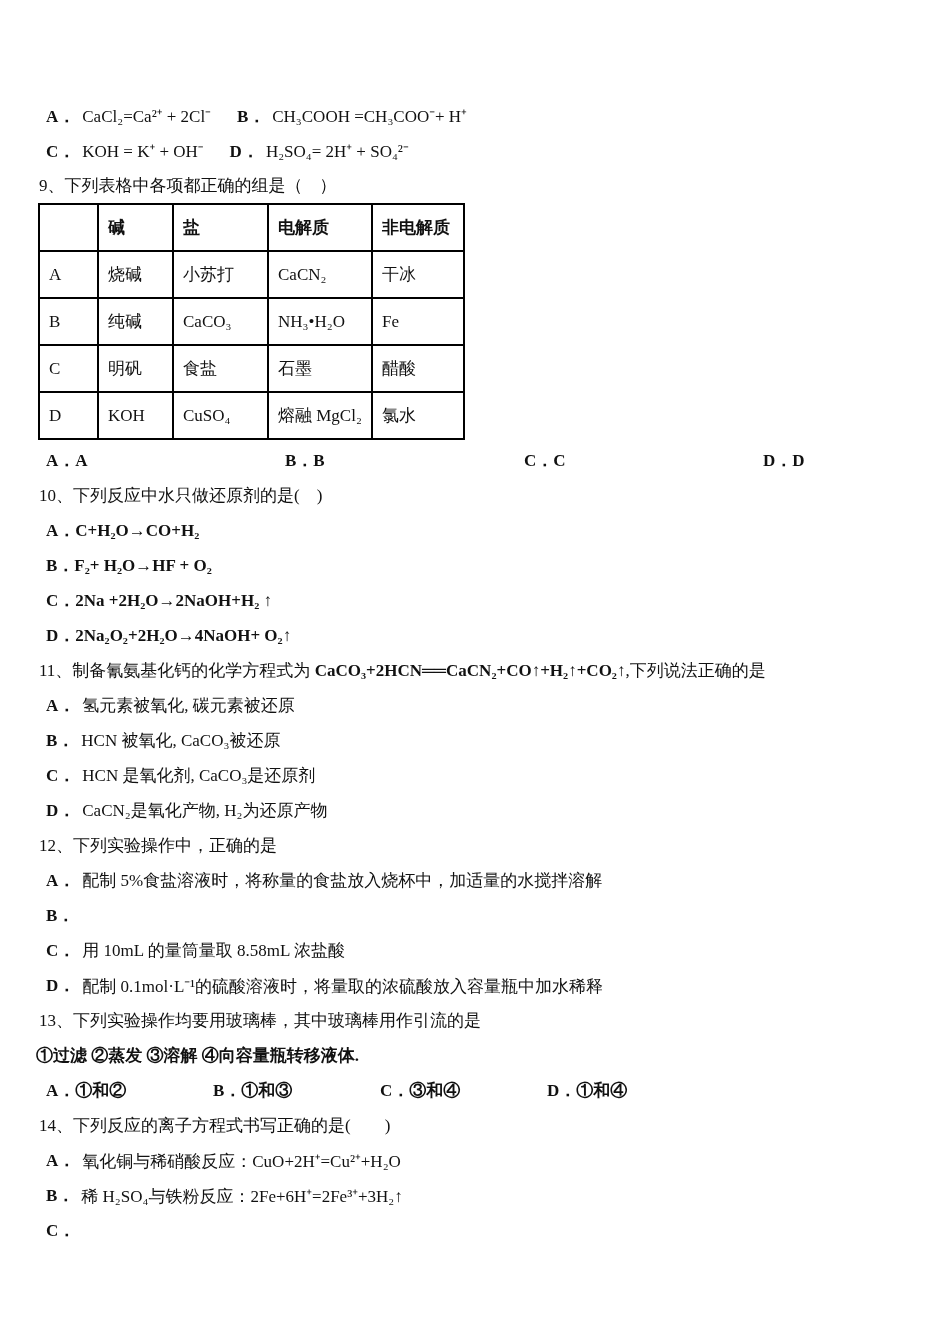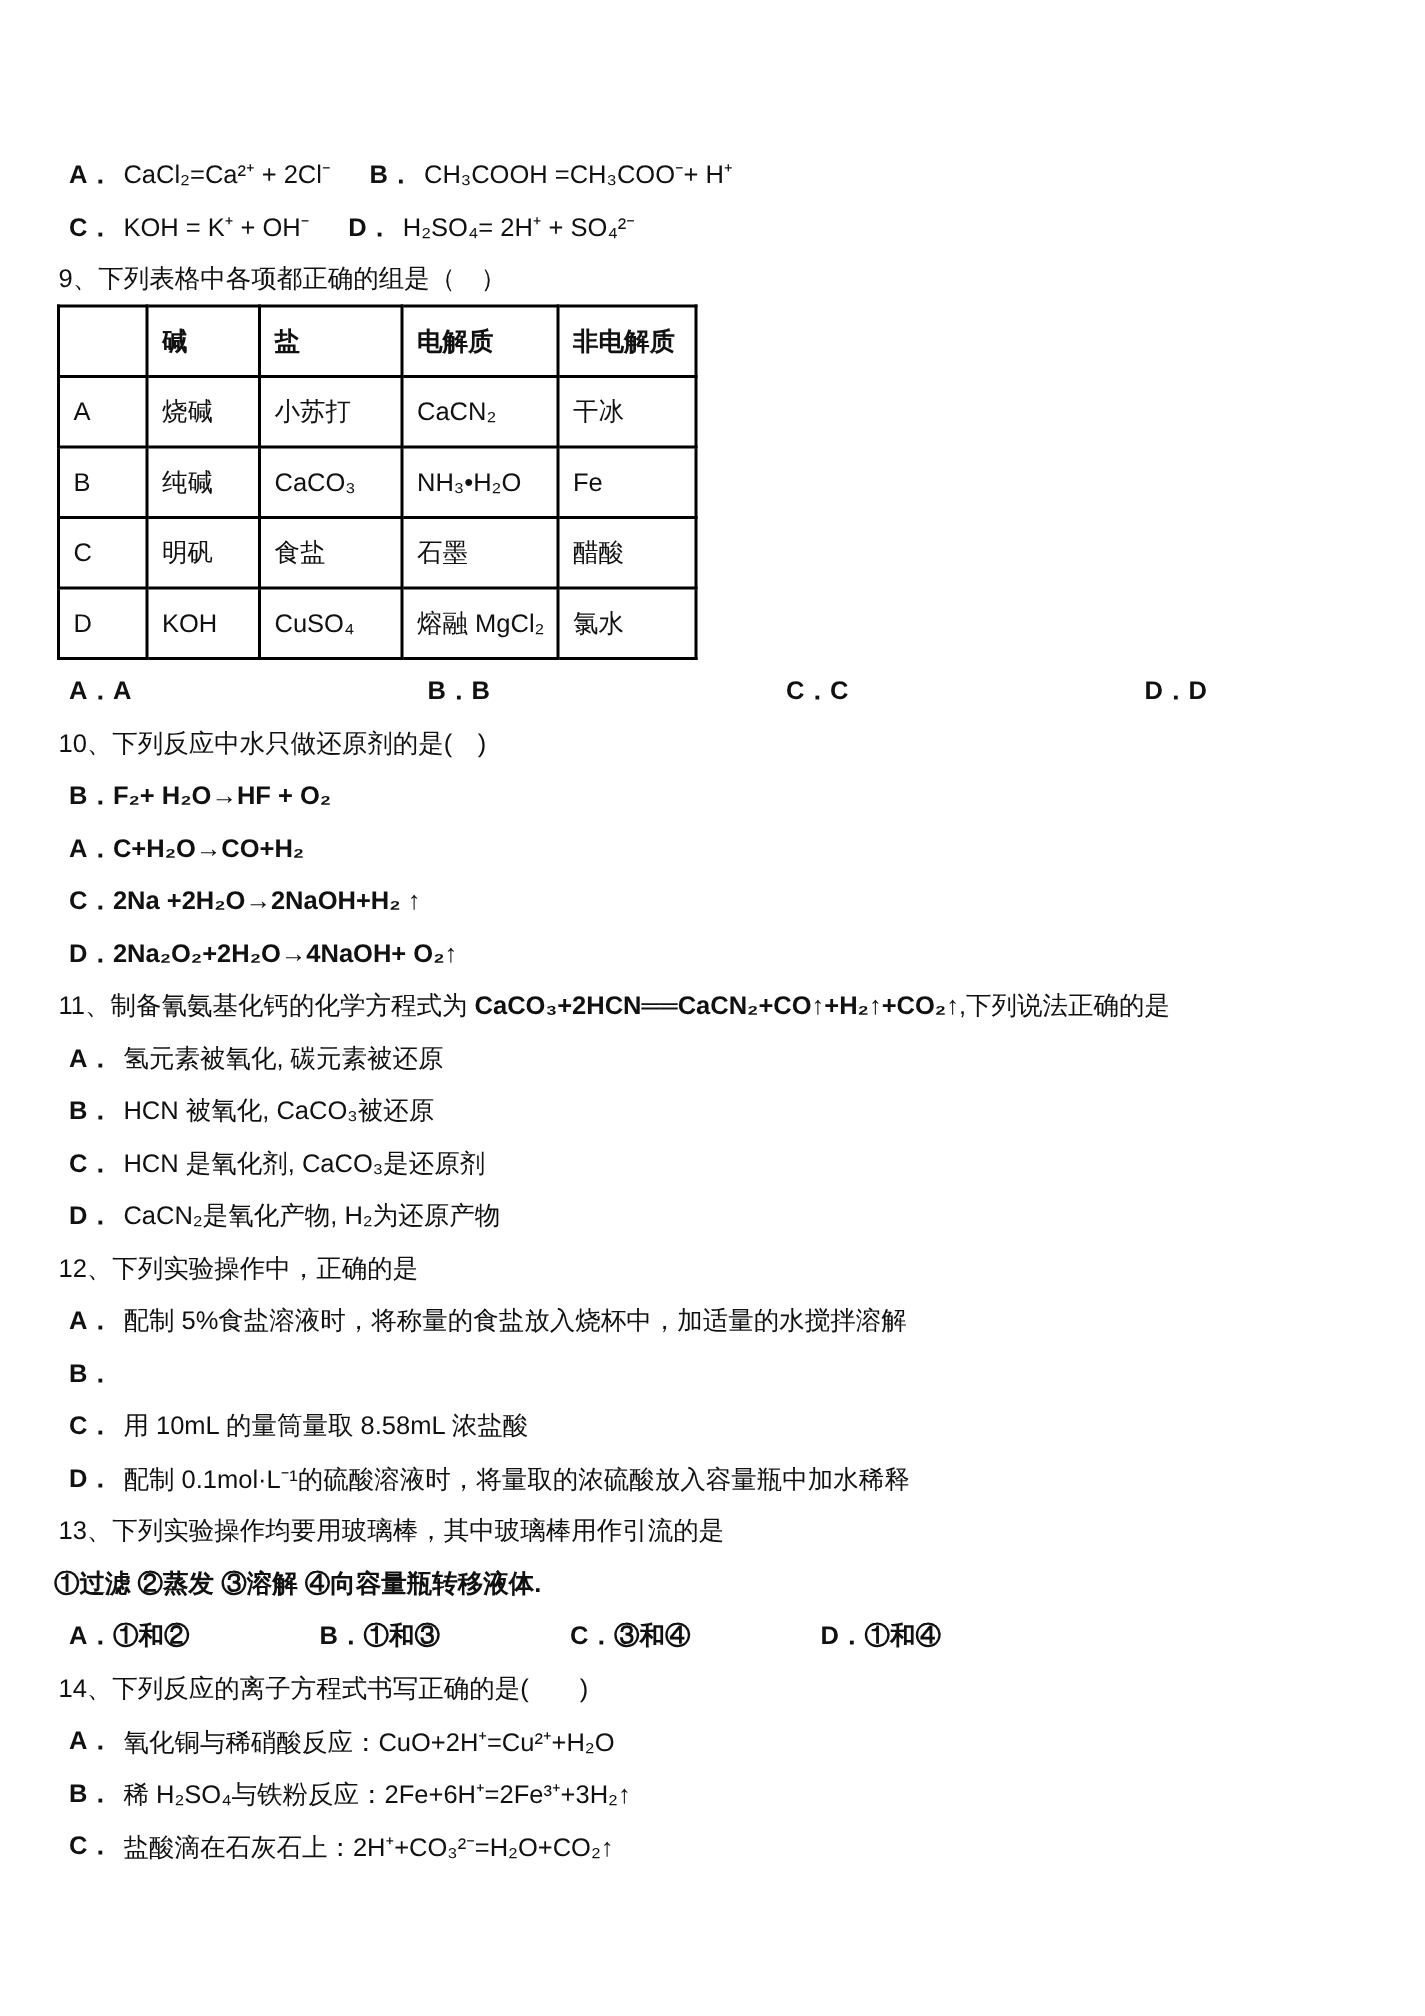--- a/index.html
+++ b/index.html
@@ -1,21 +1,21 @@
 <!DOCTYPE html>
 <html><head>
 <meta charset="utf-8">
 <style>
   html,body { margin:0; padding:0; background:#ffffff; }
   .page {
     position:relative;
     width:950px; height:1344px;
     background:#ffffff;
     color:#111111;
-    font-family:Liberation Sans, sans-serif;
+    font-family:Liberation Serif, serif;
     font-size:17px;
     padding:98px 20px 0 46px;
     box-sizing:border-box;
     overflow:hidden;
   }
   .line { height:35px; display:flex; align-items:center; white-space:pre; }
   .stem { margin-left:-7px; }
   .sub-line { margin-left:-10px; }
   .lbl { font-weight:bold; margin-right:7px; }
   .b { font-weight:bold; }
@@ -99,22 +99,22 @@
     </table>
 
   <div class="q9-options">
     <span class="opt-col">A．A</span>
     <span class="opt-col">B．B</span>
     <span class="opt-col">C．C</span>
     <span class="opt-col">D．D</span>
   </div>
 
   <div class="line stem"><span>10、下列反应中水只做还原剂的是(　)</span></div>
+  <div class="line b"><span>A．C+H₂O→CO+H₂</span></div>
   <div class="line b"><span>B．F₂+ H₂O→HF + O₂</span></div>
-  <div class="line b"><span>A．C+H₂O→CO+H₂</span></div>
   <div class="line b"><span>C．2Na +2H₂O→2NaOH+H₂ ↑</span></div>
   <div class="line b"><span>D．2Na₂O₂+2H₂O→4NaOH+ O₂↑</span></div>
 
   <div class="line stem">
     <span>11、制备氰氨基化钙的化学方程式为 </span><span class="b">CaCO₃+2HCN══CaCN₂+CO↑+H₂↑+CO₂↑</span><span>,下列说法正确的是</span>
   </div>
   <div class="line"><span class="lbl">A．</span><span>氢元素被氧化, 碳元素被还原</span></div>
   <div class="line"><span class="lbl">B．</span><span>HCN 被氧化, CaCO₃被还原</span></div>
   <div class="line"><span class="lbl">C．</span><span>HCN 是氧化剂, CaCO₃是还原剂</span></div>
   <div class="line"><span class="lbl">D．</span><span>CaCN₂是氧化产物, H₂为还原产物</span></div>
@@ -130,15 +130,15 @@
   <div class="line">
     <span class="opt-col">A．①和②</span>
     <span class="opt-col">B．①和③</span>
     <span class="opt-col">C．③和④</span>
     <span class="opt-col">D．①和④</span>
   </div>
 
   <div class="line stem"><span>14、下列反应的离子方程式书写正确的是(　　)</span></div>
   <div class="line"><span class="lbl">A．</span><span>氧化铜与稀硝酸反应：CuO+2H⁺=Cu²⁺+H₂O</span></div>
   <div class="line"><span class="lbl">B．</span><span>稀 H₂SO₄与铁粉反应：2Fe+6H⁺=2Fe³⁺+3H₂↑</span></div>
-  <div class="line"><span class="lbl">C．</span><span>盐酸滴在石灰石上：2H⁺+CO₃²⁻=H₂O+CO₂↑</span></div>
+  <div class="line"><span class="lbl">C．</span></div>
 
 </div>
 
 </body></html>

